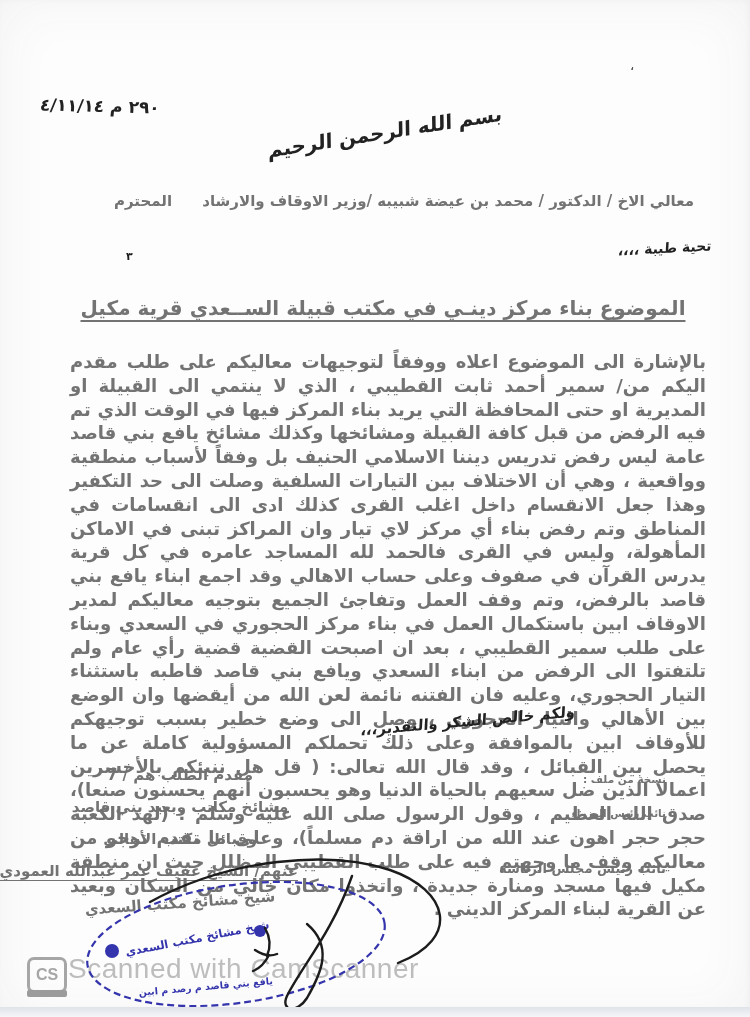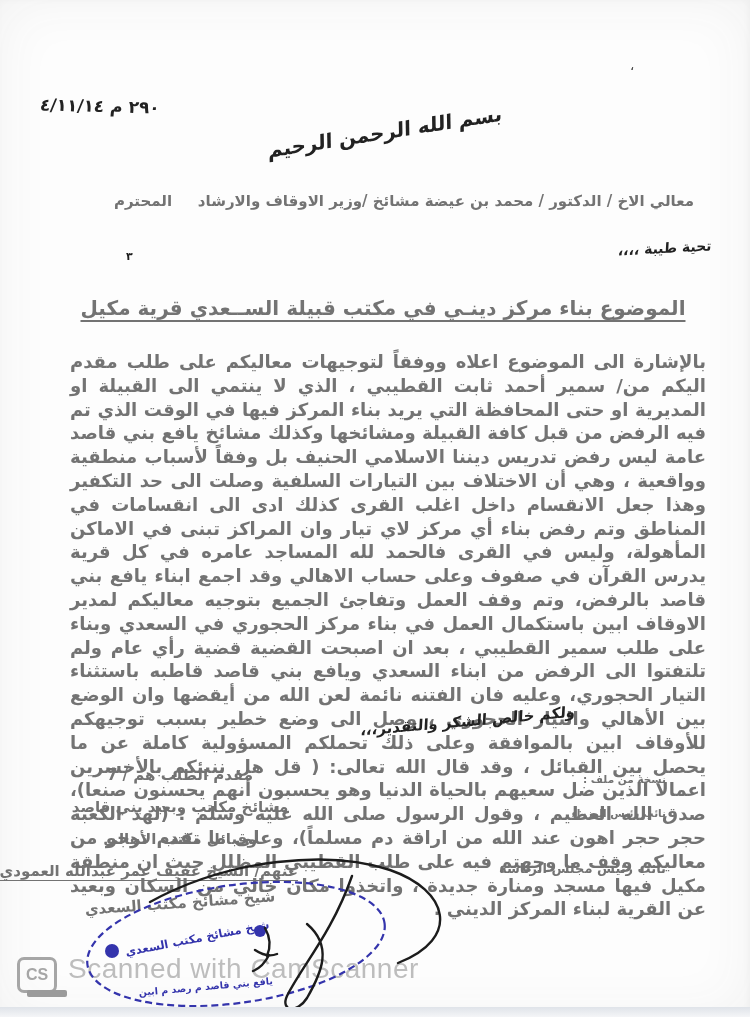--- a/index.html
+++ b/index.html
@@ -41,38 +41,38 @@
   
   .applicants{left:62px;top:766px;width:236px;text-align:center;font-size:15px;}
   .applicants div{margin-bottom:14px;white-space:nowrap;}
   .applicants .u{text-decoration:underline;text-underline-offset:4px;}
   .applicants .tilt{transform:rotate(-4deg);}
   
   .stampsvg{left:50px;top:852px;z-index:3;}
   
   .wm{left:68px;top:953px;z-index:1;color:#bdbdbd;font-size:28px;
     font-family:"Liberation Sans",sans-serif;letter-spacing:.5px;}
-  .cs-logo{left:17px;top:957px;width:34px;height:30px;border:3px solid #a6a6a6;
+  .cs-logo{left:27px;top:957px;width:34px;height:30px;border:3px solid #a6a6a6;
     border-radius:7px;z-index:1;color:#a6a6a6;font-family:"Liberation Sans",sans-serif;
     font-weight:bold;font-size:16px;text-align:center;line-height:29px;}
   .cs-base{left:27px;top:990px;width:40px;height:7px;background:#9b9b9b;border-radius:2px;z-index:1;}
   .bottomstrip{left:0;bottom:0;width:100%;height:10px;z-index:4;
     background:linear-gradient(to bottom,#dfe3e9,#f4f5f7);}
 </style>
 </head>
 <body>
 
 <div class="page">
 
   <div class="abs rtl hand date">٢٩٠ م ٤/١١/١٤</div>
   <div class="abs topmark">،</div>
 
   <div class="abs rtl hand basmala">بسم الله الرحمن الرحيم</div>
 
-  <div class="abs rtl print addressee">معالي الاخ / الدكتور / محمد بن عيضة مشائخ /وزير الاوقاف  والارشاد</div>
+  <div class="abs rtl print addressee">معالي الاخ / الدكتور / محمد بن عيضة شبيبه /وزير الاوقاف  والارشاد</div>
   <div class="abs rtl print honorific">المحترم</div>
 
   <div class="abs rtl hand greeting">تحية طيبة ،،،،</div>
   <div class="abs marginmark">٣</div>
 
   <div class="abs rtl print subject">الموضوع بناء مركز دينـي في مكتب قبيلة الســعدي قرية مكيل</div>
 
   <div class="abs rtl print bodytext">بالإشارة الى الموضوع اعلاه ووفقاً لتوجيهات معاليكم على طلب مقدم اليكم من/ سمير أحمد ثابت القطيبي ، الذي لا ينتمي الى القبيلة او المديرية او حتى المحافظة التي يريد بناء المركز فيها في الوقت الذي تم فيه الرفض من قبل كافة القبيلة ومشائخها وكذلك مشائخ يافع بني قاصد عامة ليس رفض تدريس ديننا الاسلامي الحنيف بل وفقاً لأسباب منطقية وواقعية ، وهي أن الاختلاف بين التيارات السلفية وصلت الى حد التكفير وهذا جعل الانقسام داخل اغلب القرى كذلك ادى الى انقسامات في المناطق وتم رفض بناء أي مركز لاي تيار وان المراكز تبنى في الاماكن المأهولة، وليس في القرى فالحمد لله المساجد عامره في كل قرية يدرس القرآن في صفوف وعلى حساب الاهالي وقد اجمع ابناء يافع بني قاصد بالرفض، وتم وقف العمل وتفاجئ الجميع بتوجيه معاليكم لمدير الاوقاف ابين باستكمال العمل في بناء مركز الحجوري في السعدي وبناء على طلب سمير القطيبي ، بعد ان اصبحت القضية قضية رأي عام ولم تلتفتوا الى الرفض من ابناء السعدي ويافع بني قاصد قاطبه باستثناء التيار الحجوري، وعليه فان الفتنه نائمة لعن الله من أيقضها وان الوضع بين الأهالي والتيار الحجوري ، وصل الى وضع خطير بسبب توجيهكم للأوقاف ابين بالموافقة وعلى ذلك تحملكم المسؤولية كاملة عن ما يحصل بين القبائل ، وقد قال الله تعالى: ( قل هل ننبئكم بالأخسرين اعمالا الذين ضل سعيهم بالحياة الدنيا وهو يحسبون أنهم يحسنون صنعا)، صدق الله العظيم ، وقول الرسول صلى الله عليه وسلم : (لهد الكعبه حجر حجر اهون عند الله من اراقة دم مسلماً)، وعلى ما تقدم نرجو من معاليكم وقف ما وجهتم فيه على طلب القطيبي المظلل حيث ان منطقة مكيل فيها مسجد ومنارة جديدة ، واتخذوا مكان خالي من السكان وبعيد عن القرية لبناء المركز الديني .</div>
 
   <div class="abs rtl hand closing">ولكم خالص الشكر والتقدير،،،</div>

